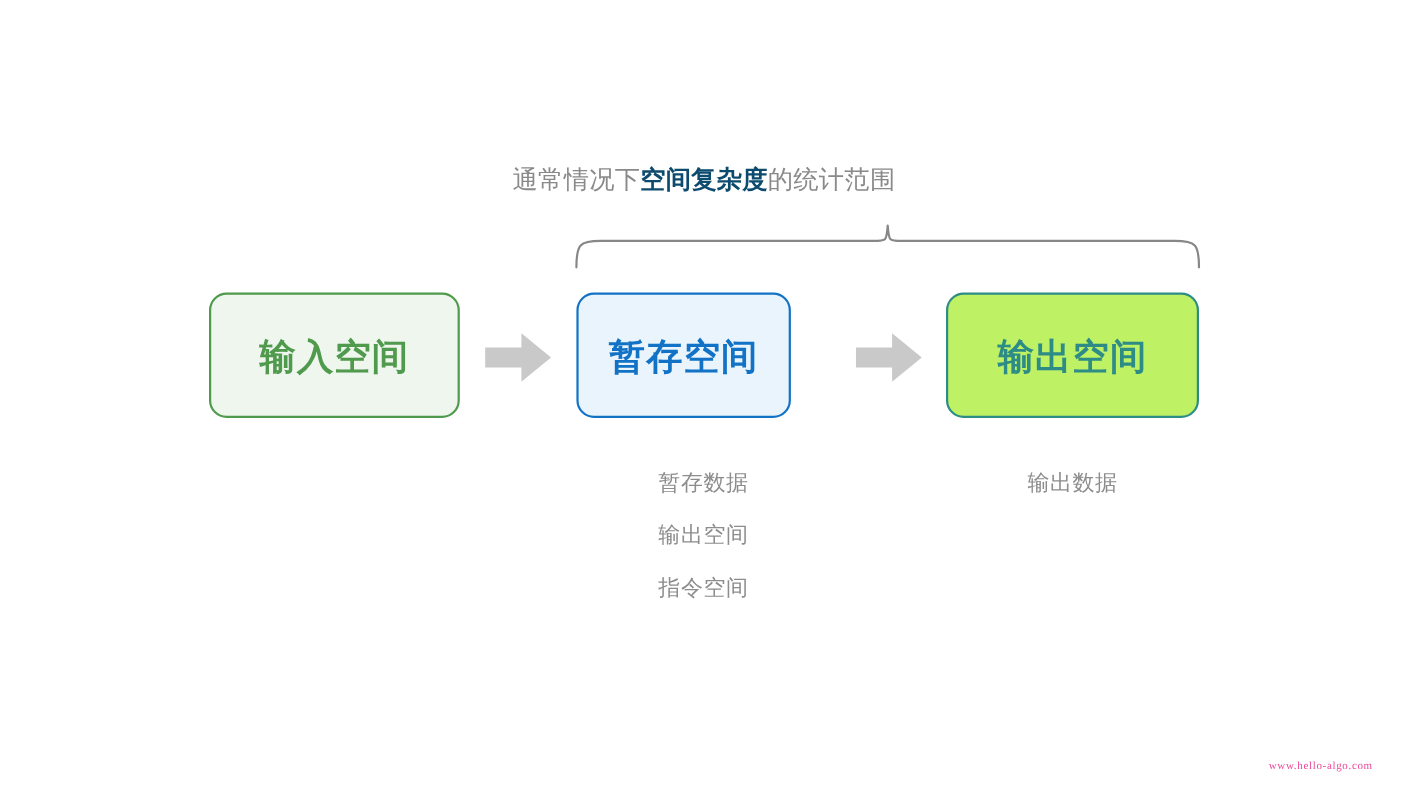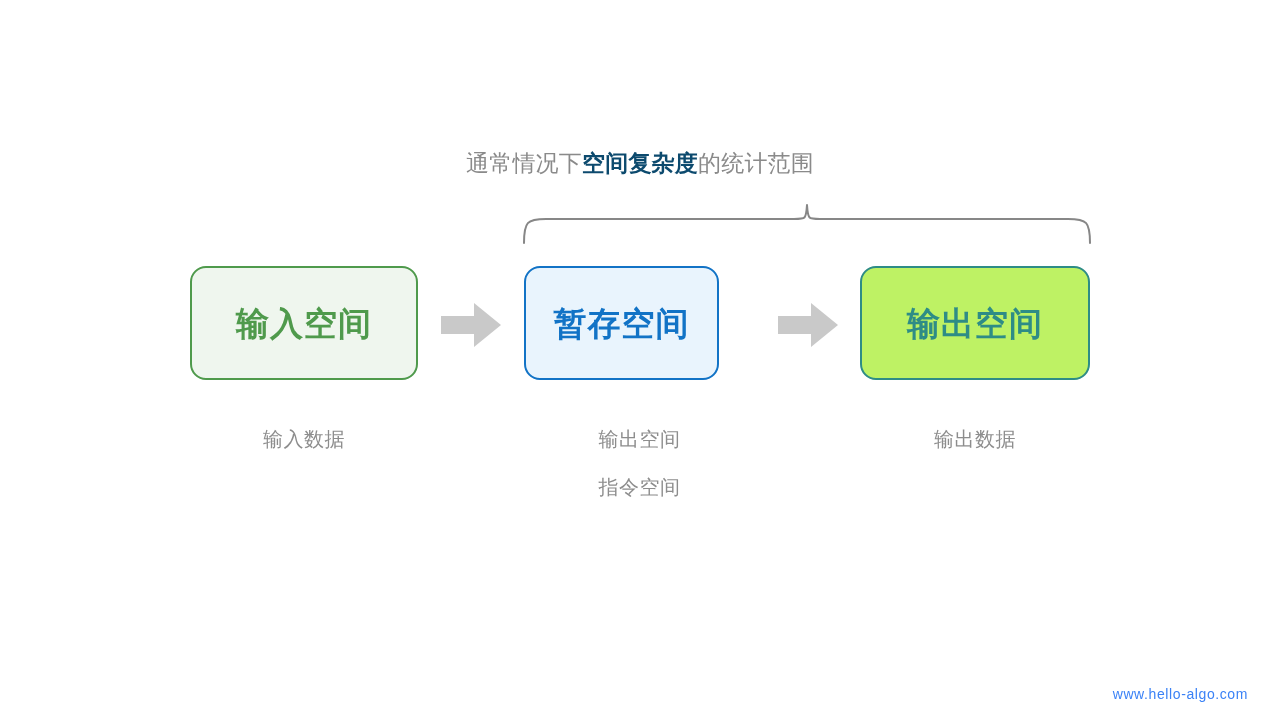--- a/index.html
+++ b/index.html
@@ -120,24 +120,24 @@
   #caption-input  { left: 190px; top: 415px; width: 228px; }
   #caption-buffer { left: 524px; top: 415px; width: 231px; }
   #caption-output { left: 860px; top: 415px; width: 230px; }
   .caption-line { white-space: nowrap; }
 
   
   .watermark {
     position: absolute;
     right: 32px;
     bottom: 18px;
-    font-family: Liberation Sans, sans-serif;
-    font-size: 14px;
+    font-family: Liberation Serif, serif;
+    font-size: 10px;
     letter-spacing: 0.6px;
-    color: #3b82f6;
+    color: #ec4899;
   }
 </style>
 </head>
 <body>
 
 <div id="diagram-canvas">
 
   <div class="scope-title">
     <span class="lead">通常情况下</span><span class="emph">空间复杂度</span><span class="tail">的统计范围</span>
   </div>
@@ -160,25 +160,23 @@
   </div>
 
   <svg class="flow-arrow" id="arrow-2" viewBox="0 0 60 44">
     <polygon points="0,13 33,13 33,0 60,22 33,44 33,31 0,31" fill="#c9c9c9"></polygon>
   </svg>
 
   <div class="box" id="box-output">
     <span class="box-label">输出空间</span>
   </div>
 
-  <div class="caption-col" id="caption-input">
-    <div class="caption-line">输入数据</div>
-  </div>
 
   <div class="caption-col" id="caption-buffer">
+    <div class="caption-line">暂存数据</div>
     <div class="caption-line">输出空间</div>
     <div class="caption-line">指令空间</div>
   </div>
 
   <div class="caption-col" id="caption-output">
     <div class="caption-line">输出数据</div>
   </div>
 
   <div class="watermark">www.hello-algo.com</div>
 

